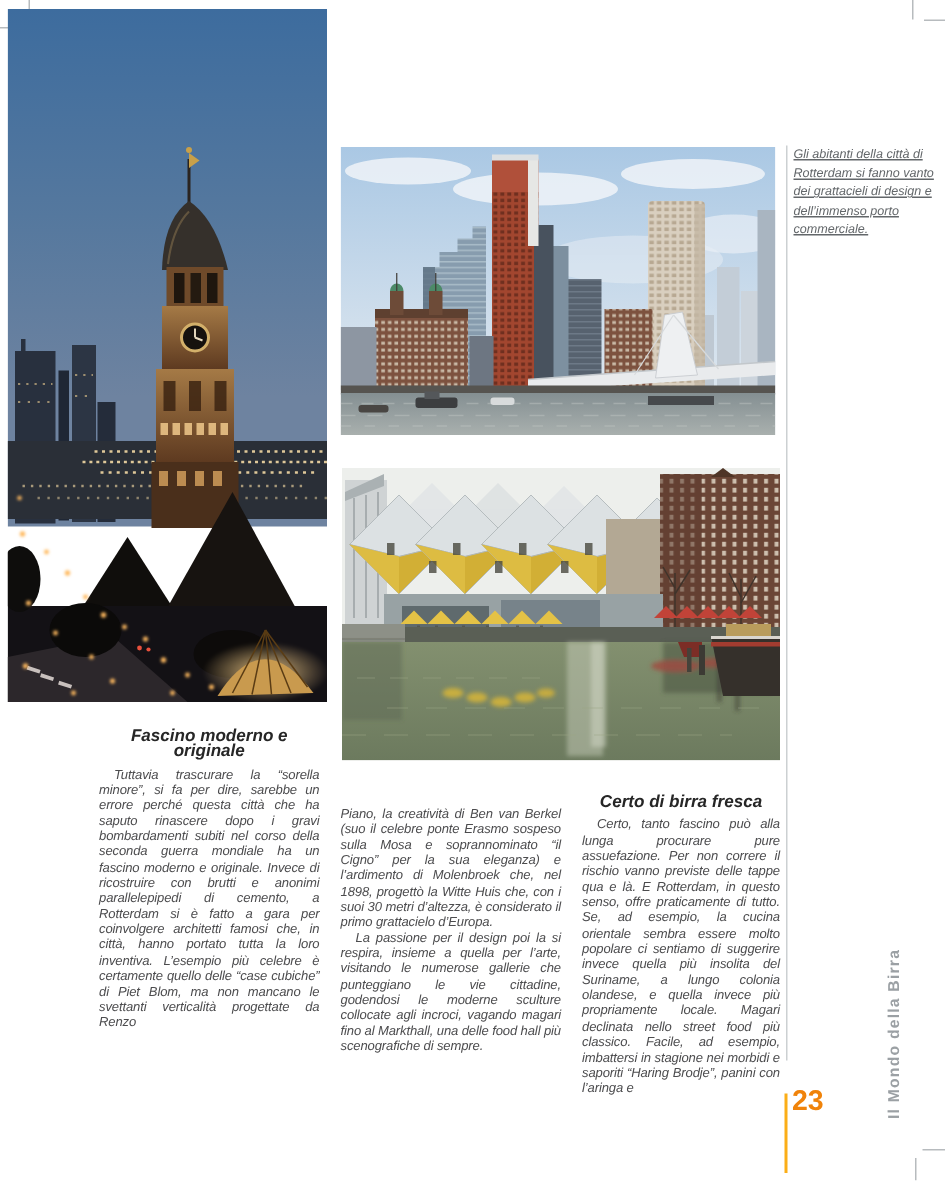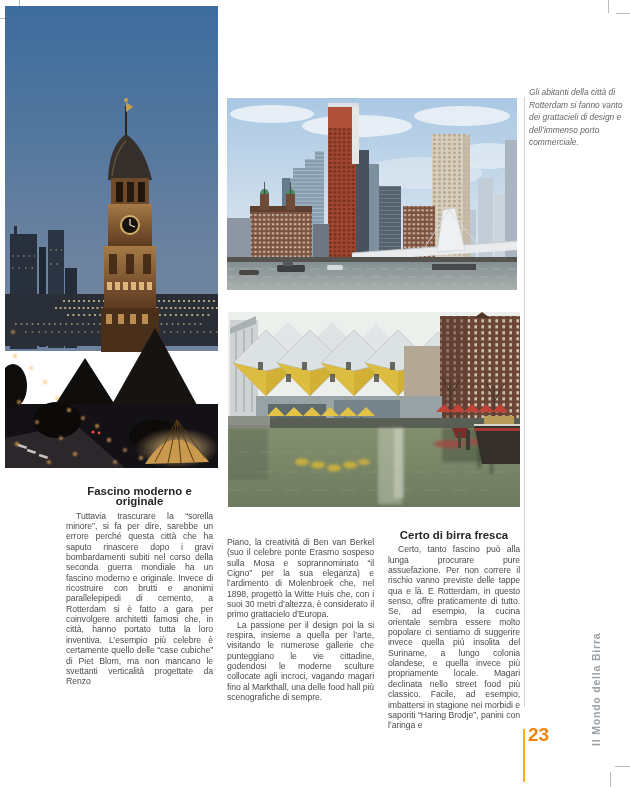--- a/index.html
+++ b/index.html
@@ -3,28 +3,28 @@
 <meta charset="utf-8">
 <style>
   html,body{margin:0;padding:0;background:#ffffff;}
   body{width:630px;height:787px;position:relative;overflow:hidden;
        font-family:"Liberation Sans",sans-serif;}
   .photo{position:absolute;overflow:hidden;}
   .photo svg{display:block;width:100%;height:100%;}
 
   
   .col{position:absolute;text-align:justify;color:#4c4c4e;
-       font-size:8.7px;line-height:10.35px;letter-spacing:-0.08px;}
+       font-size:8.7px;line-height:10.35px;letter-spacing:-0.08px;font-style:italic;}
   .col p{margin:0;text-indent:10px;}
   .col p.cont{text-indent:0;}
   .col .heading{font-size:11.4px;font-weight:bold;color:#262626;
        text-align:center;margin:0 0 4px 0;letter-spacing:0;}
 
-  .caption{position:absolute;left:529px;top:86px;width:97px;
-       font-style:italic;color:#63676a;font-size:8.4px;line-height:12.6px;}
+  .caption{position:absolute;left:529px;top:96px;width:97px;
+       font-style:italic;color:#63676a;font-size:8.4px;line-height:12.6px;text-decoration:underline;}
 
   .rule-v{position:absolute;left:524px;top:97px;width:1px;height:610px;background:#ccd0d2;}
   .accent-line{position:absolute;left:523px;top:729px;width:2px;height:53px;background:#FBAE17;}
   .page-number{position:absolute;left:528px;top:724px;font-size:19px;font-weight:bold;color:#F0830A;}
 
   .vertical-title{position:absolute;left:590px;top:630px;height:116px;width:14px;
        writing-mode:vertical-rl;transform:rotate(180deg);white-space:nowrap;
        font-size:10.5px;font-weight:bold;color:#9ba0a4;letter-spacing:0.8px;}
 
   .cm{position:absolute;background:#b7bbbe;}

